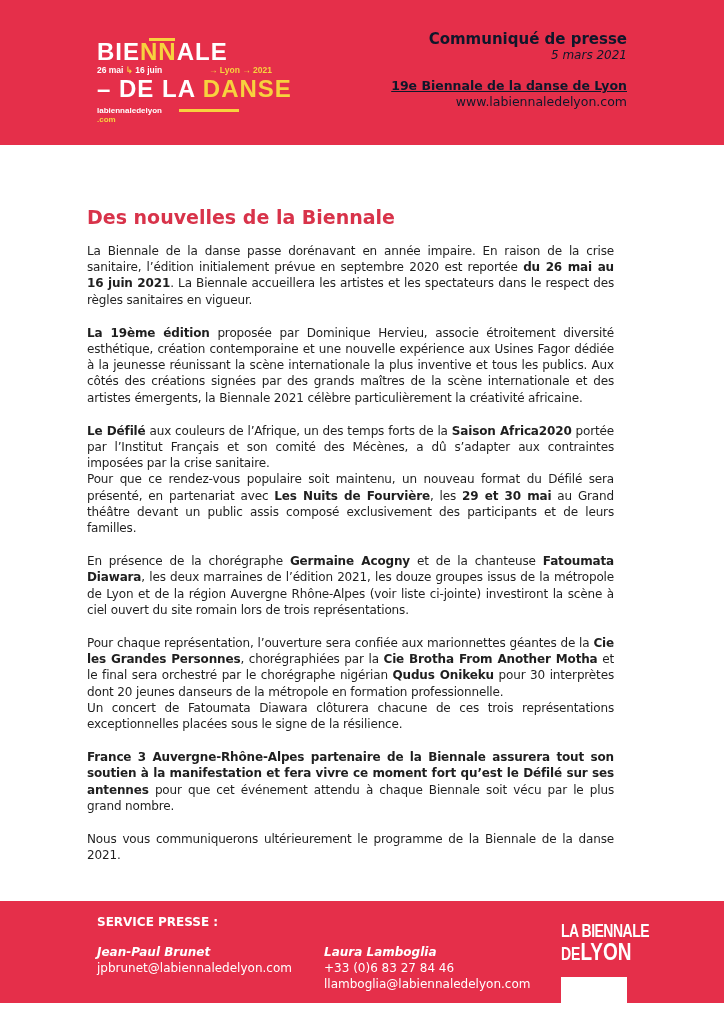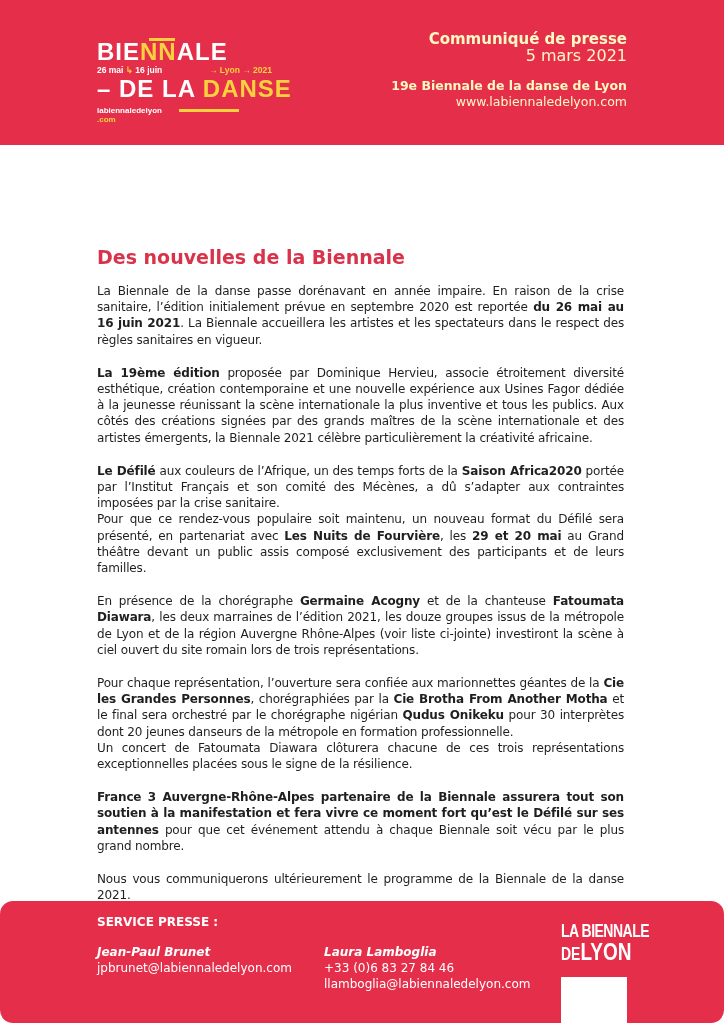--- a/index.html
+++ b/index.html
@@ -40,40 +40,40 @@
   .logo .line2 .y { color: #f7d23e; }
   .logo .site {
     position: absolute; left: 0; top: 78px;
     font-family: "Liberation Sans", sans-serif; font-weight: bold; font-size: 8px; color: #ffffff;
     line-height: 9px;
   }
   .logo .site .com { color: #f7d23e; display: block; }
   .logo .sitebar { position: absolute; left: 82px; top: 81px; width: 60px; height: 3px; background: #f7d23e; }
 
   .hdr-right {
-    position: absolute; right: 97px; top: 30px; text-align: right; color: #fef9c3;
+    position: absolute; right: 97px; top: 30px; text-align: right; color: #0f172a;
   }
   .hdr-right .t1 { font-weight: bold; font-size: 15px; line-height: 18px; }
-  .hdr-right .t2 { font-size: 16px; line-height: 15px; }
-  .hdr-right .t3 { font-weight: bold; font-size: 12.5px; line-height: 16px; margin-top: 15px; }
+  .hdr-right .t2 { font-size: 12px; line-height: 15px; font-style: italic; }
+  .hdr-right .t3 { font-weight: bold; font-size: 12.5px; line-height: 16px; margin-top: 15px; text-decoration: underline; }
   .hdr-right .t4 { font-size: 12.5px; line-height: 16px; }
 
-  .main { position: absolute; left: 97px; top: 205px; width: 527px; margin-top: 40px; }
+  .main { position: absolute; left: 87px; top: 205px; width: 527px; }
   .main h1 {
     margin: 0 0 14px 0; font-size: 19px; line-height: 24px; color: #d8334a; font-weight: bold;
   }
   .main p {
     margin: 0 0 17px 0; font-size: 12px; line-height: 16.2px; text-align: justify;
     letter-spacing: -0.15px;
   }
   .main p.tight { margin-bottom: 0; }
   .main b { font-weight: bold; }
 
   .footer {
-    position: absolute; left: 0; top: 901px; width: 724px; height: 122px; background: #e52f4a; color: #ffffff; border-radius: 13px;
+    position: absolute; left: 0; top: 901px; width: 724px; height: 102px; background: #e52f4a; color: #ffffff;
   }
   .footer .svc { position: absolute; left: 97px; top: 14px; font-weight: bold; font-size: 12px; }
   .footer .contact { position: absolute; top: 43px; font-size: 12px; line-height: 16px; }
   .footer .contact .nm { font-weight: bold; font-style: italic; }
   .footer .c1 { left: 97px; }
   .footer .c2 { left: 324px; }
   .footer .flogo { position: absolute; left: 561px; top: 20px; width: 66px; height: 102px; }
   .footer .flogo .a {
     font-family: "Liberation Sans", sans-serif; font-weight: bold; font-size: 14px; line-height: 15px;
     letter-spacing: -0.5px; color: #ffffff; white-space: nowrap; transform: scaleY(1.3); transform-origin: top left;
@@ -108,21 +108,21 @@
 </div>
 
 <div class="main">
   <h1>Des nouvelles de la Biennale</h1>
 
   <p><span>La Biennale de la danse passe dorénavant en année impaire. En raison de la crise sanitaire, l’édition initialement prévue en septembre 2020 est reportée </span><b>du 26 mai au 16 juin 2021</b><span>. La Biennale accueillera les artistes et les spectateurs dans le respect des règles sanitaires en vigueur.</span></p>
 
   <p><b>La 19ème édition</b><span> proposée par Dominique Hervieu, associe étroitement diversité esthétique, création contemporaine et une nouvelle expérience aux Usines Fagor dédiée à la jeunesse réunissant la scène internationale la plus inventive et tous les publics. Aux côtés des créations signées par des grands maîtres de la scène internationale et des artistes émergents, la Biennale 2021 célèbre particulièrement la créativité africaine.</span></p>
 
   <p class="tight"><b>Le Défilé</b><span> aux couleurs de l’Afrique, un des temps forts de la </span><b>Saison Africa2020</b><span> portée par l’Institut Français et son comité des Mécènes, a dû s’adapter aux contraintes imposées par la crise sanitaire.</span></p>
-  <p><span>Pour que ce rendez-vous populaire soit maintenu, un nouveau format du Défilé sera présenté, en partenariat avec </span><b>Les Nuits de Fourvière</b><span>, les </span><b>29 et 20 mai</b><span> au Grand théâtre devant un public assis composé exclusivement des participants et de leurs familles.</span></p>
+  <p><span>Pour que ce rendez-vous populaire soit maintenu, un nouveau format du Défilé sera présenté, en partenariat avec </span><b>Les Nuits de Fourvière</b><span>, les </span><b>29 et 30 mai</b><span> au Grand théâtre devant un public assis composé exclusivement des participants et de leurs familles.</span></p>
 
   <p><span>En présence de la chorégraphe </span><b>Germaine Acogny</b><span> et de la chanteuse </span><b>Fatoumata Diawara</b><span>, les deux marraines de l’édition 2021, les douze groupes issus de la métropole de Lyon et de la région Auvergne Rhône-Alpes (voir liste ci-jointe) investiront la scène à ciel ouvert du site romain lors de trois représentations.</span></p>
 
   <p class="tight"><span>Pour chaque représentation, l’ouverture sera confiée aux marionnettes géantes de la </span><b>Cie les Grandes Personnes</b><span>, chorégraphiées par la </span><b>Cie Brotha From Another Motha</b><span> et le final sera orchestré par le chorégraphe nigérian </span><b>Qudus Onikeku</b><span> pour 30 interprètes dont 20 jeunes danseurs de la métropole en formation professionnelle.</span></p>
   <p>Un concert de Fatoumata Diawara clôturera chacune de ces trois représentations exceptionnelles placées sous le signe de la résilience.</p>
 
   <p><b>France 3 Auvergne-Rhône-Alpes partenaire de la Biennale assurera tout son soutien à la manifestation et fera vivre ce moment fort qu’est le Défilé sur ses antennes</b><span> pour que cet événement attendu à chaque Biennale soit vécu par le plus grand nombre.</span></p>
 
   <p>Nous vous communiquerons ultérieurement le programme de la Biennale de la danse 2021.</p>
 </div>

